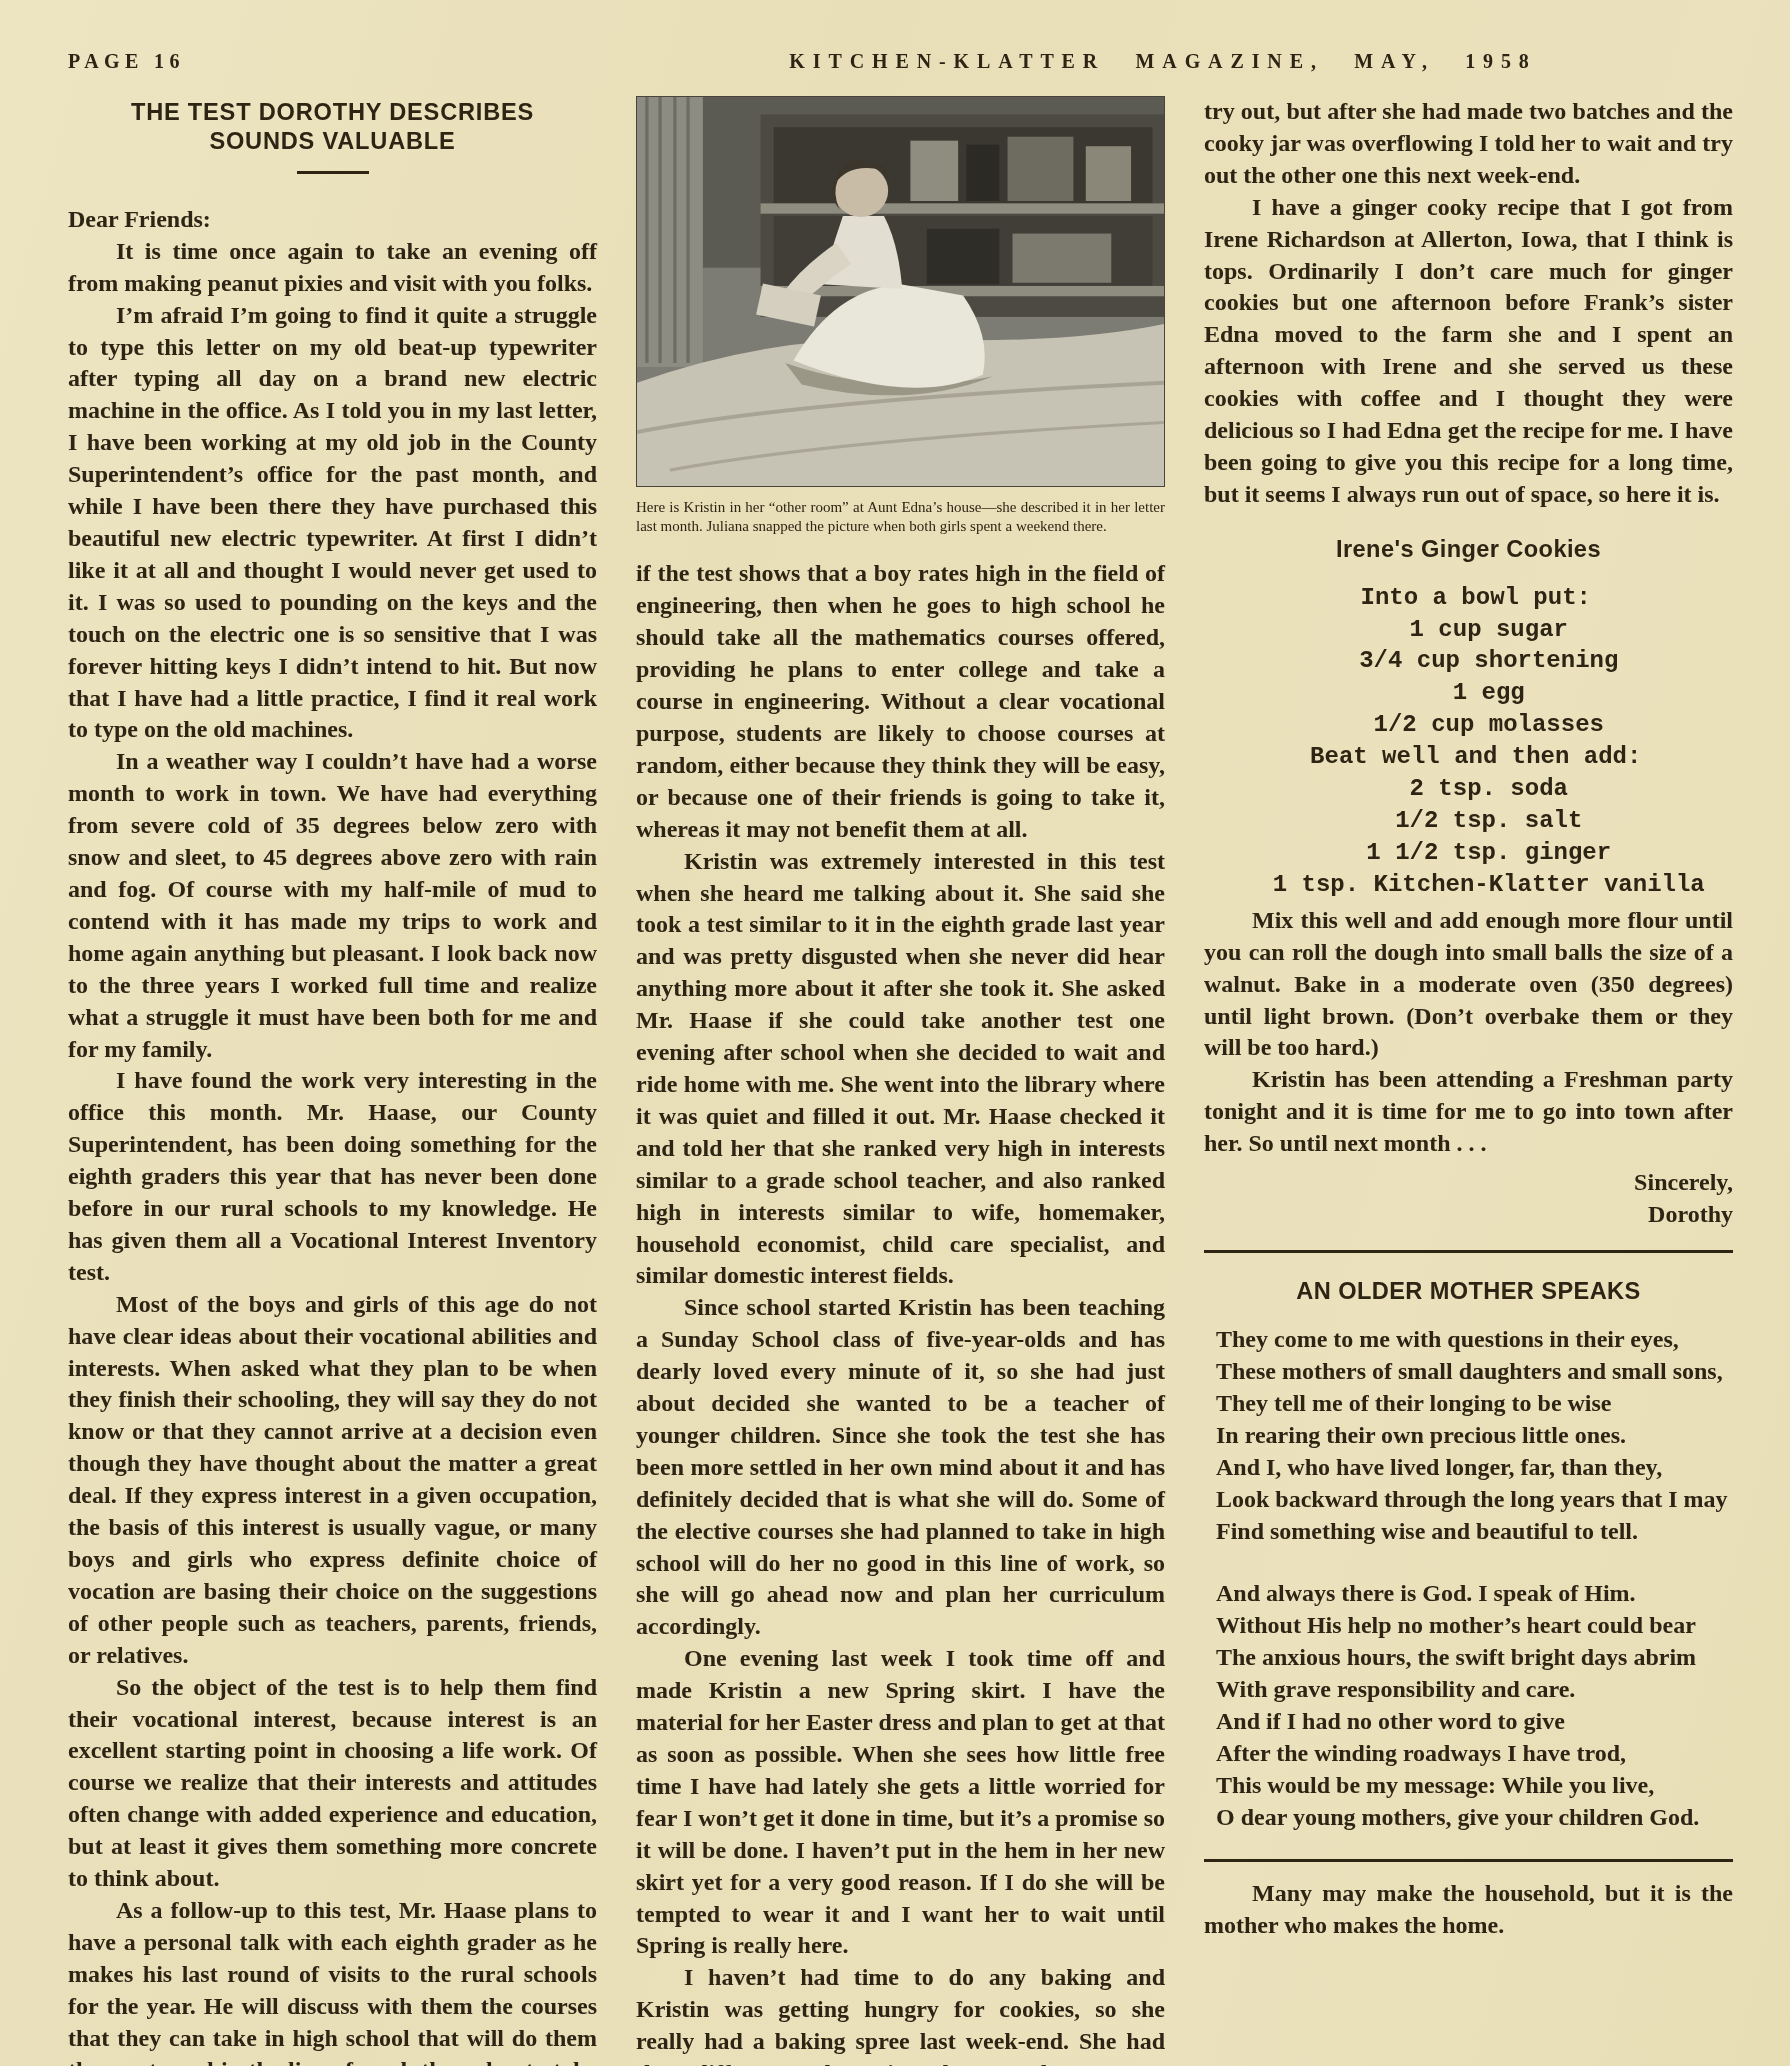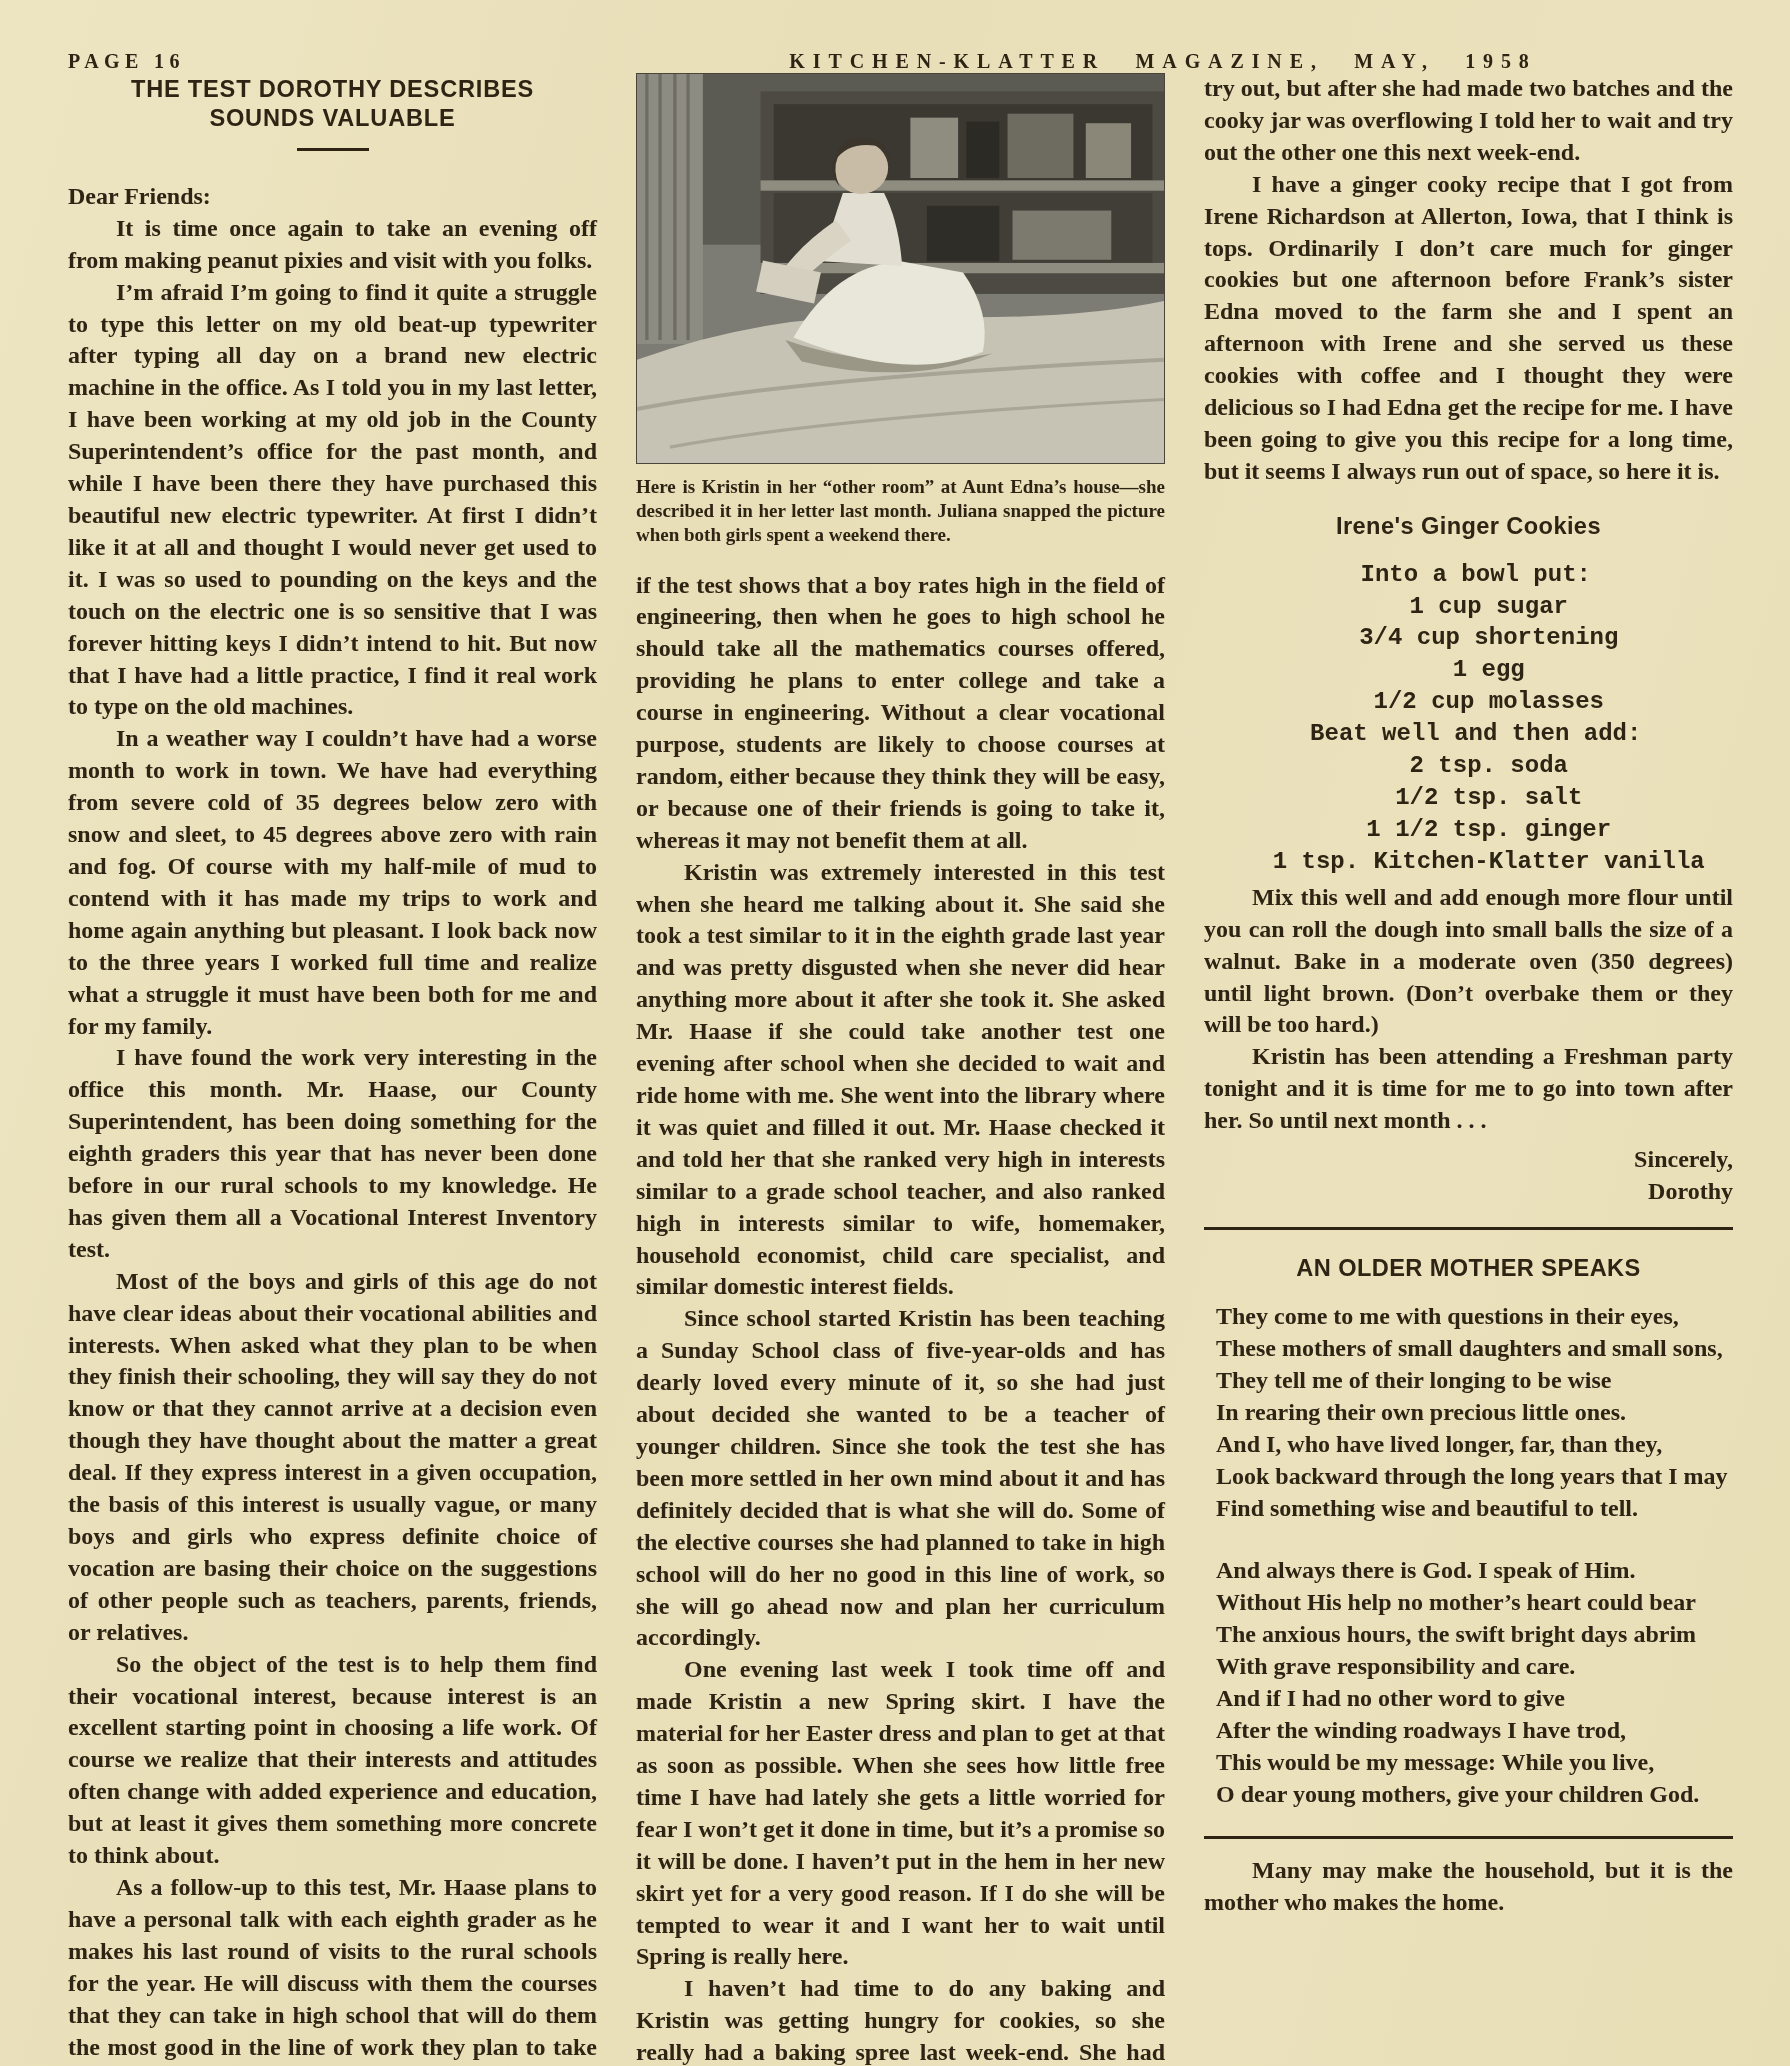--- a/index.html
+++ b/index.html
@@ -9,21 +9,21 @@
     font-family:"Liberation Serif", serif;
     color:#2e2414;
     overflow:hidden;
   }
   .page {
     width:1791px; height:2580px;
     padding:50px 62px 33px 68px;
     background:linear-gradient(105deg,#ede4c2 0%,#e8dfb8 35%,#ebe2bd 70%,#e6ddb4 100%);
     overflow:hidden;
   }
-  .header { display:flex; align-items:baseline; }
+  .header { display:flex; align-items:baseline; margin-bottom:23px; }
   .page-num {
     width:529px; font-weight:bold; font-size:20px; letter-spacing:5.4px;
   }
   .masthead {
     flex:1; text-align:center; font-weight:bold; font-size:20px;
     letter-spacing:7.9px; word-spacing:17.4px; white-space:nowrap;
   }
   .columns { display:flex; gap:39px; }
   .col {
     width:529px; flex:0 0 529px;
@@ -41,22 +41,22 @@
   .salutation { text-align:left; }
   .para { text-indent:48px; }
   .para.noindent { text-indent:0; }
   .photo-figure { margin-bottom:23px; }
   .photo {
     width:100%; height:391px; border:1.2px solid #4a443a;
     background:#7d7c74; overflow:hidden;
   }
   .photo svg { display:block; width:100%; height:100%; }
   .caption {
-    margin-top:10.7px; font-size:19px; line-height:1.26;
-    font-weight:bold; text-align:justify;
+    margin-top:10.7px; font-size:15px; line-height:1.26;
+    font-weight:normal; text-align:justify;
   }
   .section-heading {
     font-family:"Liberation Sans", sans-serif;
     font-weight:bold; font-size:23.6px; letter-spacing:0.4px;
     text-align:center; margin:23px 0 16.5px 0;
   }
   .recipe { margin:0 0 4.1px 14.5px; text-align:center;font-family:Liberation Mono, monospace; }
   .recipe-line { }
   .recipe-line.ind1 { padding-left:26px; }
   .signoff { text-align:right; margin:7.4px 0 19px 0; }

